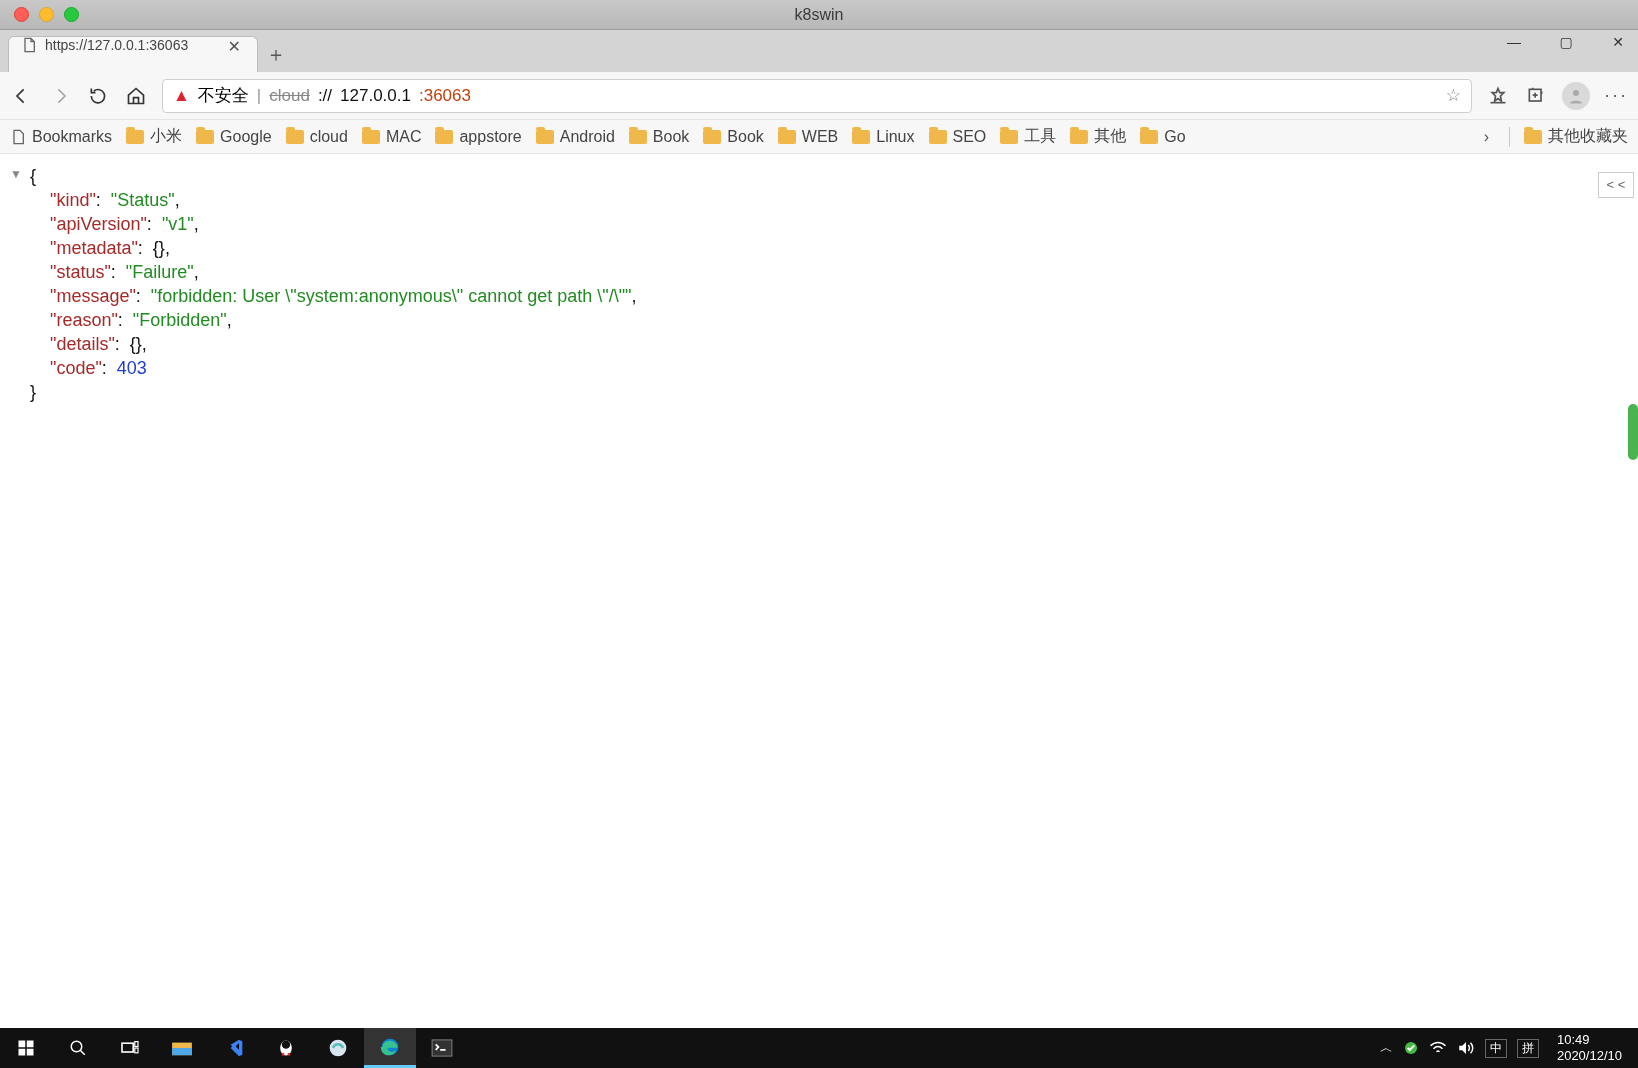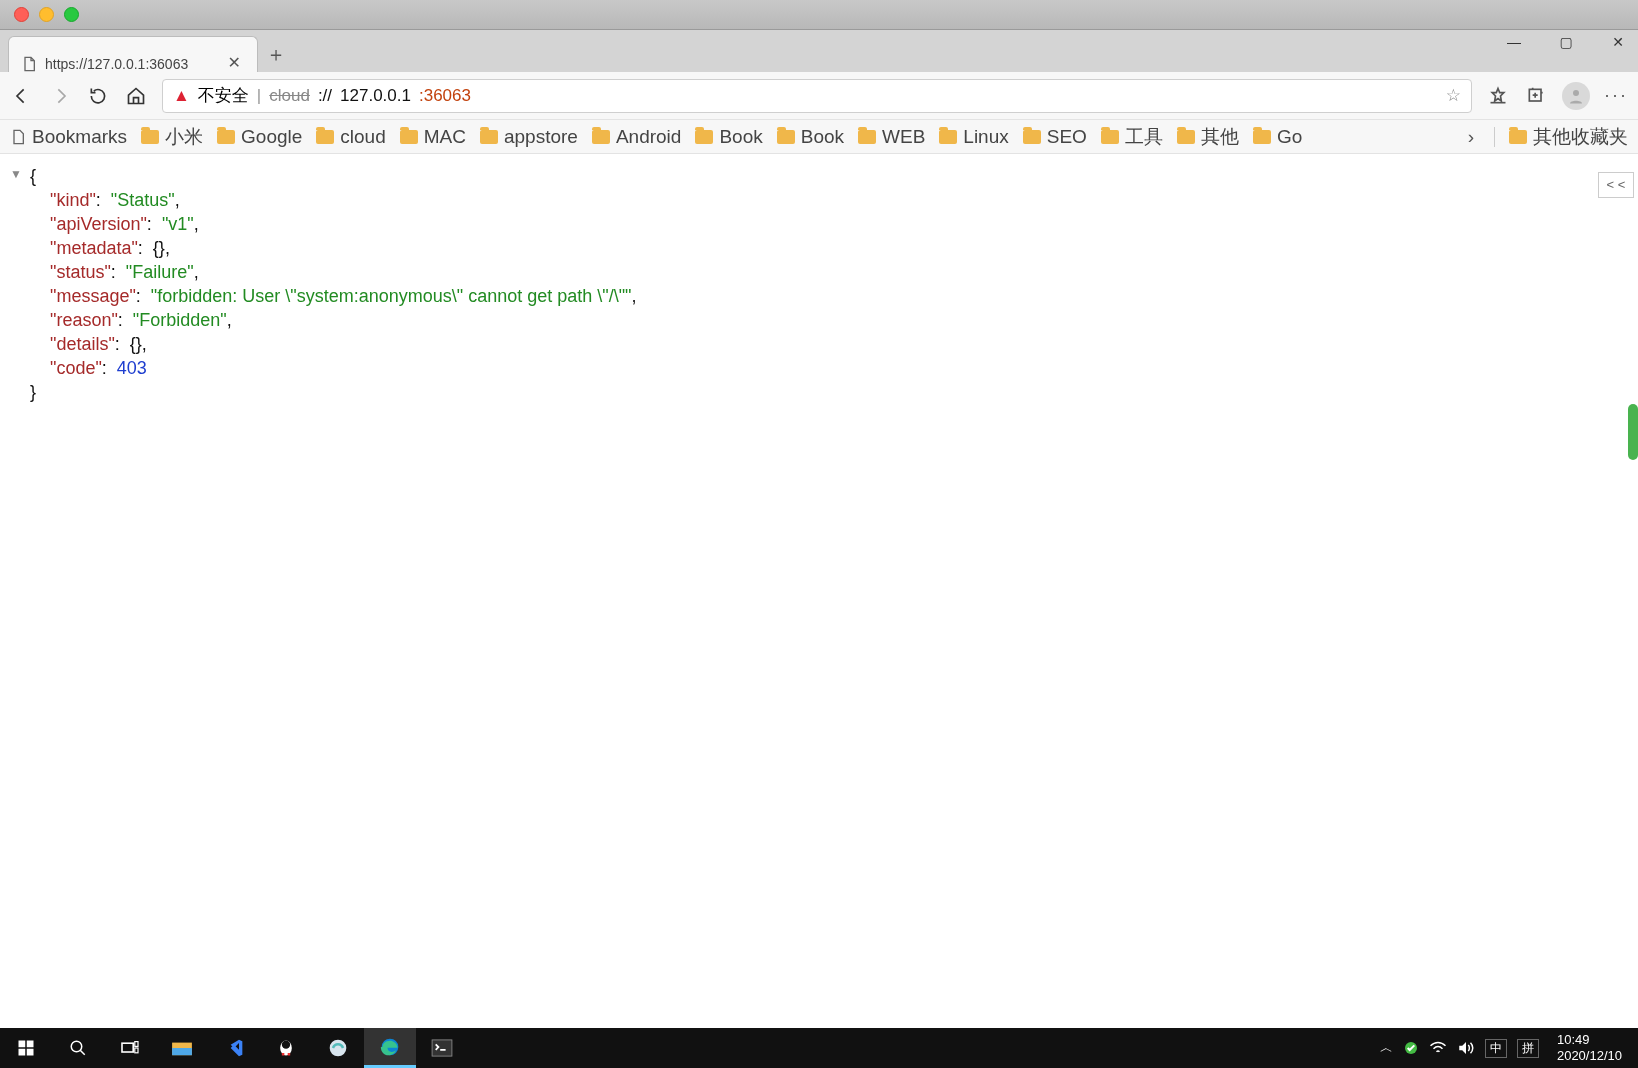--- a/index.html
+++ b/index.html
@@ -9,21 +9,21 @@
 .mac-titlebar { height: 30px; background: linear-gradient(#c8c8c8,#b8b8b8); display:flex; align-items:center; border-bottom:1px solid #9a9a9a; position:relative;}
 .mac-buttons { display:flex; gap:10px; padding-left:14px;}
 .mac-btn { width:15px; height:15px; border-radius:50%; }
 .mac-close{background:#ff5f57;border:1px solid #e14138;}
 .mac-min{background:#ffbd2e;border:1px solid #e1a325;}
 .mac-max{background:#28c940;border:1px solid #17a92d;}
 .mac-title{position:absolute;left:0;right:0;text-align:center;font-size:16px;color:#3b3b3b;font-weight:500;}
 
 
 .tab-strip{height:42px;background:#d4d4d4;display:flex;align-items:flex-end;padding-left:8px;position:relative;}
-.tab{background:#f7f7f7;height:36px;min-width:250px;border-radius:6px 6px 0 0;display:flex;align-items:flex-end;padding:0 12px;font-size:14px;color:#444;gap:8px;border:1px solid #bcbcbc;border-bottom:none;margin-top:19px;}
+.tab{background:#f7f7f7;height:36px;min-width:250px;border-radius:6px 6px 0 0;display:flex;align-items:flex-start;padding:0 12px;font-size:14px;color:#444;gap:8px;border:1px solid #bcbcbc;border-bottom:none;margin-top:19px;}
 .tab .file-ico{width:16px;height:16px;}
 .tab .tab-title{flex:1;white-space:nowrap;overflow:hidden;}
 .tab .tab-x{font-size:16px;color:#555;padding:0 4px;}
 .new-tab{width:36px;height:36px;display:flex;align-items:center;justify-content:center;font-size:20px;color:#555;}
 .win-ctrls{position:absolute;right:6px;top:4px;display:flex;gap:24px;align-items:center;}
 .win-ctrls span{font-size:14px;color:#333;width:28px;text-align:center;}
 
 
 .nav-bar{height:48px;background:#f7f7f7;display:flex;align-items:center;padding:0 10px;gap:14px;border-bottom:1px solid #e3e3e3;}
 .nav-ico{width:24px;height:24px;display:flex;align-items:center;justify-content:center;color:#555;}
@@ -34,21 +34,21 @@
 .addr .sep{color:#999;}
 .addr .strike{color:#888;text-decoration:line-through;}
 .addr .host{color:#111;}
 .addr .port{color:#c2410c;}
 .addr .fill{flex:1;}
 .addr .star{color:#888;}
 .prof{width:28px;height:28px;border-radius:50%;background:#d9d9d9;display:flex;align-items:center;justify-content:center;}
 .dots{font-size:18px;letter-spacing:2px;color:#555;}
 
 
-.bm-bar{height:34px;background:#f7f7f7;display:flex;align-items:center;padding:0 10px;gap:14px;border-bottom:1px solid #e3e3e3;font-size:19px;color:#444;}
+.bm-bar{height:34px;background:#f7f7f7;display:flex;align-items:center;padding:0 10px;gap:14px;border-bottom:1px solid #e3e3e3;font-size:16px;color:#444;}
 .bm{display:flex;align-items:center;gap:6px;white-space:nowrap;}
 .fold-ico{width:18px;height:14px;background:#f0b74a;border-radius:2px;position:relative;}
 .fold-ico:before{content:"";position:absolute;top:-3px;left:0;width:9px;height:3px;background:#f0b74a;border-radius:2px 2px 0 0;}
 .bm-bar .fill{flex:1;}
 .chev{color:#555;padding:0 6px;}
 .bm-sep{width:1px;height:20px;background:#ccc;}
 
 
 .viewport{position:relative;height:calc(1068px - 30px - 42px - 48px - 34px - 40px);background:#fff;overflow:auto;font-family:Consolas,"Courier New",monospace;font-size:18px;line-height:24px;color:#111;}
 .json-wrap{padding:10px 10px 10px 30px;}
@@ -79,20 +79,21 @@
 </style>
 </head>
 <body>
 
 <div class="mac-titlebar">
   <div class="mac-buttons">
     <div class="mac-btn mac-close"></div>
     <div class="mac-btn mac-min"></div>
     <div class="mac-btn mac-max"></div>
   </div>
+  <div class="mac-title">k8swin</div>
 </div>
 
 <div class="tab-strip">
   <div class="tab">
     <span class="file-ico">
       <svg viewBox="0 0 24 24" width="16" height="16">
           <path fill="none" stroke="#666" stroke-width="2" d="M6 2h9l5 5v15H6z M15 2v5h5"></path>
         </svg>
     </span>
     <span class="tab-title">https://127.0.0.1:36063</span>

